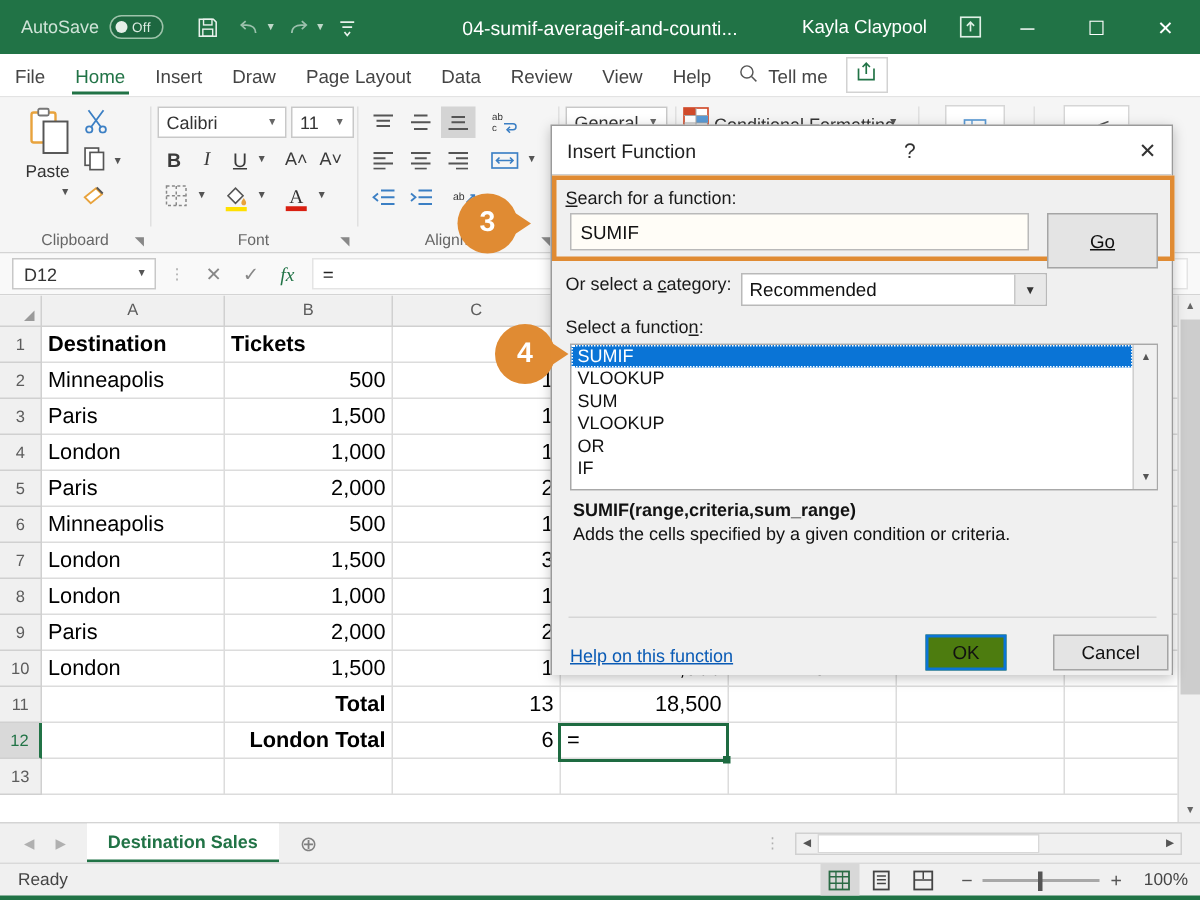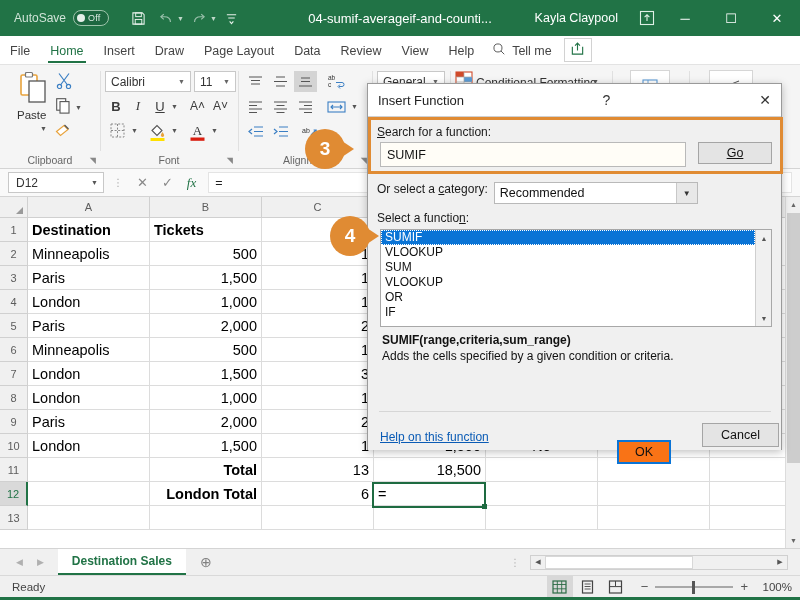--- a/index.html
+++ b/index.html
@@ -264,21 +264,21 @@
   }
   .lbl { font-size: 12px; color: #1a1a1a; }
   .u { text-decoration: underline; }
   .srch-label { position: absolute; left: 9px; top: 8px; }
   .srch-input {
     position: absolute; left: 12px; top: 25px; width: 306px; height: 25px;
     background: #fffdf7; border: 1px solid #b9b9b9;
     font-size: 12.5px; color: #111; display: flex; align-items: center; padding-left: 6px;
   }
   .go-btn {
-    position: absolute; left: 330px; top: 25px; width: 74px; height: 22px;
+    position: absolute; left: 330px; top: 25px; width: 74px; height: 37px;
     background: #e4e4e4; border: 1px solid #a5a5a5;
     display: flex; align-items: center; justify-content: center;
     font-size: 12.5px; color: #111;
   }
   .cat-row { position: absolute; left: 9px; top: 65px; display: flex; align-items: flex-start; gap: 6px; }
   .cat-select {
     width: 204px; height: 22px; background: #fff; border: 1px solid #b9b9b9;
     display: flex; align-items: center; font-size: 12.5px; color: #111; padding-left: 5px;
   }
   .cat-select .arw {
@@ -308,23 +308,23 @@
     font-weight: bold; color: #111;
   }
   .fndesc { position: absolute; left: 14px; top: 232px; font-size: 12px; color: #111; }
   .dlg-divider { position: absolute; left: 11px; top: 294px; width: 392px; height: 1px; background: #d6d6d6; }
   .helplink {
     position: absolute; left: 12px; top: 313px; font-size: 12px; color: #0a5bb5;
     text-decoration: underline;
   }
   .okbtn {
     position: absolute; left: 249px; top: 306px; width: 54px; height: 24px;
-    background: #f97316; border: 2px solid #0a74d6;
+    background: #4d7c0f; border: 2px solid #0a74d6;
     display: flex; align-items: center; justify-content: center;
-    font-size: 12.5px; color: #111; margin-top: 17px;
+    font-size: 12.5px; color: #111;
   }
   .cancelbtn {
     position: absolute; left: 334px; top: 306px; width: 77px; height: 24px;
     background: #e4e4e4; border: 1px solid #a5a5a5;
     display: flex; align-items: center; justify-content: center;
     font-size: 12.5px; color: #111;
   }
 
   
   .callout {

